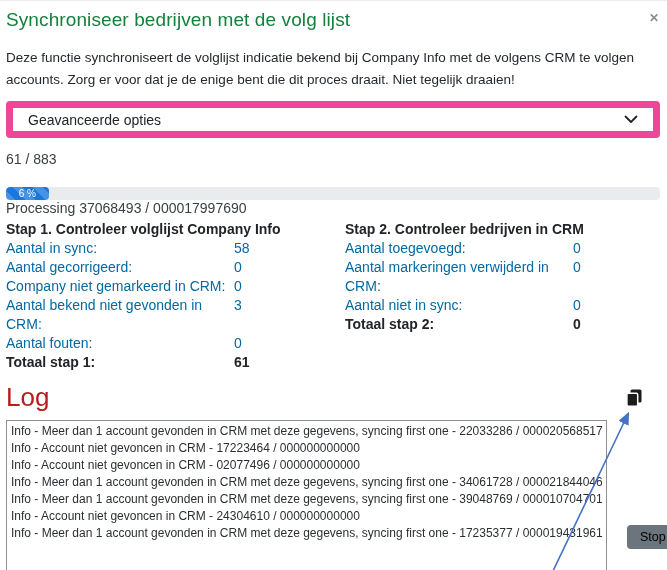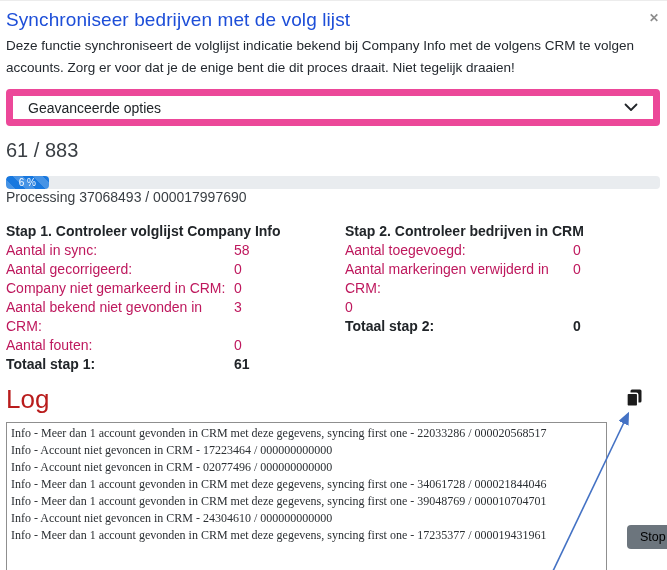--- a/index.html
+++ b/index.html
@@ -16,79 +16,79 @@
     color: var(--text-dark);
     font-family: "Liberation Sans", sans-serif;
     font-size: 14px;
     border-top: 1px solid #ececec;
     overflow: hidden;
     padding: 8px 7px 0 6px;
   }
 
   
   .modal-header { position: relative; padding-right: 30px; }
-  .modal-title { font-size: 19px; font-weight: 400; color: #1d4ed8; letter-spacing: .1px; }
+  .modal-title { font-size: 19px; font-weight: 400; color: #15803d; letter-spacing: .1px; }
   .close-btn {
     position: absolute; right: 1px; top: 2px;
     background: none; border: none; cursor: pointer;
     color: #8d8d8d; font-size: 12px; font-weight: 700;
     font-family: "Liberation Sans", sans-serif;
   }
-  .modal-desc { margin-top: 4px; font-size: 13.5px; line-height: 1.6; color: #24292f; max-width: 660px; }
+  .modal-desc { margin-top: 16px; font-size: 13.5px; line-height: 1.6; color: #24292f; max-width: 660px; }
 
   
   .accordion {
     margin-top: 11px; height: 37px;
     border: 7px solid #ec4899; border-radius: 4px;
     background: #fff;
     display: flex; align-items: center; justify-content: space-between;
     padding: 0 15px; cursor: pointer; font-size: 14px;
   }
   .accordion .chevron { display: flex; align-items: center; }
 
   
   .progress-section { margin-top: 13px; }
-  .progress-counter { font-size: 20px; color: #3a3f44; margin-bottom: 14px; }
+  .progress-counter { font-size: 14px; color: #3a3f44; margin-bottom: 20px; }
   .progress {
     height: 13px; width: 100%;
     background: #e9ecef; border-radius: 4px; overflow: hidden;
   }
   .progress-fill {
     height: 100%; width: 6.5%;
     background-color: var(--accent-blue);
     background-image: repeating-linear-gradient(45deg,
       rgba(255,255,255,.2) 0 7px, rgba(255,255,255,0) 7px 14px);
     border-radius: 4px;
     color: #fff; font-size: 10px; line-height: 13px; text-align: center;
     white-space: nowrap;
   }
   .processing { font-size: 14px; color: #3a3f44; }
 
   
-  .steps { display: flex; margin-top: 17px; }
+  .steps { display: flex; margin-top: 4px; }
   .step { width: 339px; }
   .step + .step { width: 290px; }
   .step-title { font-weight: 700; font-size: 14px; line-height: 19px; }
-  .stat-row { display: grid; grid-template-columns: 228px 1fr; font-size: 14px; line-height: 19px; color: #be185d; }
+  .stat-row { display: grid; grid-template-columns: 228px 1fr; font-size: 14px; line-height: 19px; color: #0369a1; }
   .stat-row.total { font-weight: 700; color: #212529; }
 
   
   .log-title { margin-top: 10px; font-size: 26px; font-weight: 400; color: #b91c1c; }
   .log-box {
     margin-top: 7px;
     width: 601px; height: 163px;
     border: 1px solid #8f8f8f;
     padding: 2px 4px;
     font-size: 12px; line-height: 17px;
     color: #2b2f33;
     overflow: hidden;
     white-space: nowrap;
     cursor: text;
   }
-  .log-line { white-space: nowrap; font-family: Liberation Serif, serif; }
+  .log-line { white-space: nowrap; }
 
   
   .copy-btn {
     position: absolute; left: 626px; top: 388px;
     background: none; border: none; cursor: pointer; padding: 0;
     line-height: 0;
   }
   .stop-btn {
     position: absolute; left: 627px; top: 524px;
     background: var(--secondary-gray); color: #000000;
@@ -164,20 +164,21 @@
     <div class="step-title">Stap 2. Controleer bedrijven in CRM</div>
     <div class="stat-row">
       <span>Aantal toegevoegd:</span>
       <span>0</span>
     </div>
     <div class="stat-row">
       <span>Aantal markeringen verwijderd in CRM:</span>
       <span>0</span>
     </div>
     <div class="stat-row">
+      <span>Aantal niet in sync:</span>
       <span>0</span>
     </div>
     <div class="stat-row total">
       <span>Totaal stap 2:</span>
       <span>0</span>
     </div>
   </div>
 </div>
 
 <div class="log-title">Log</div>

